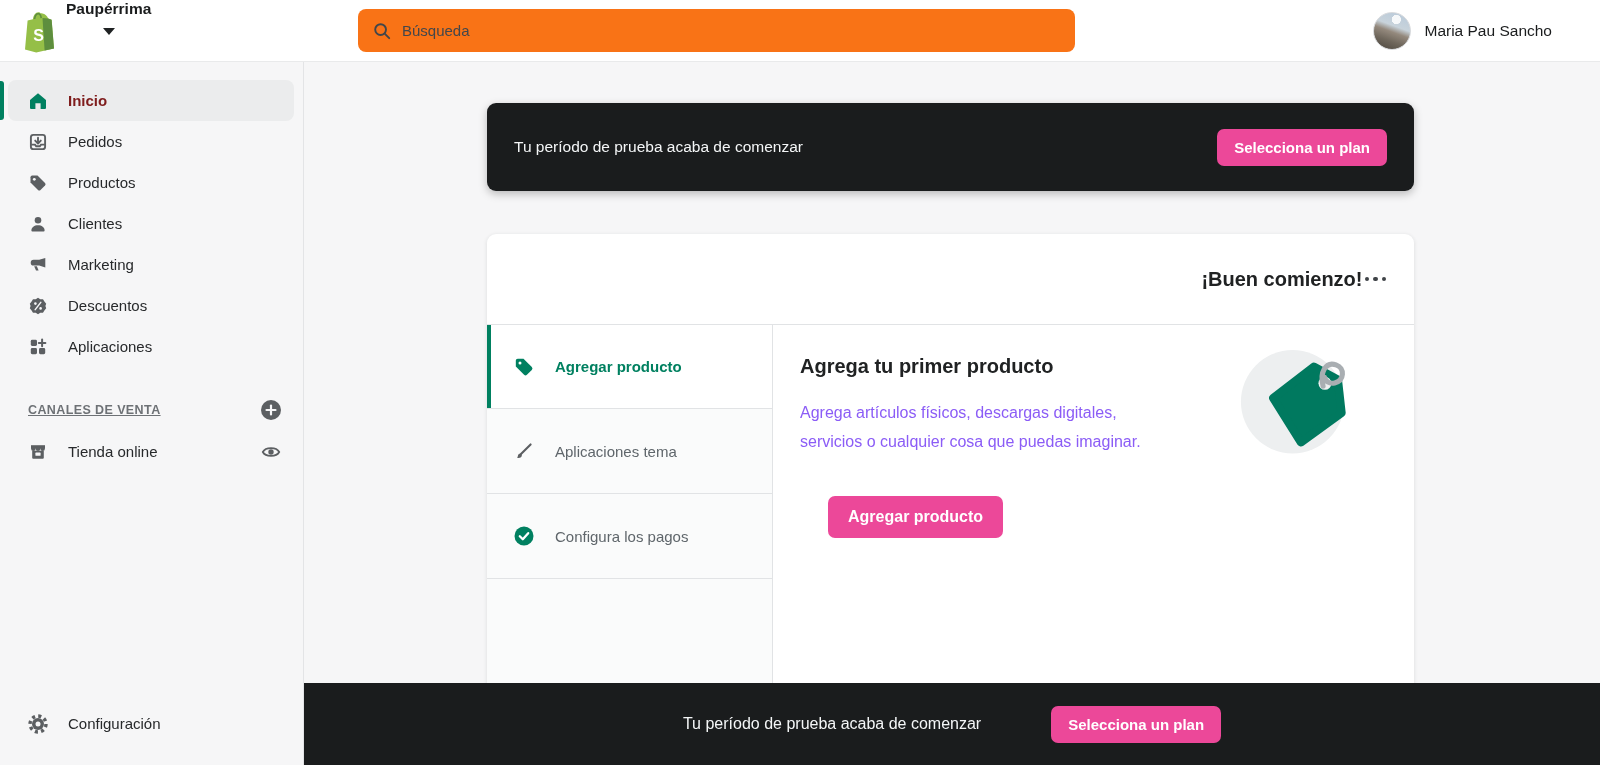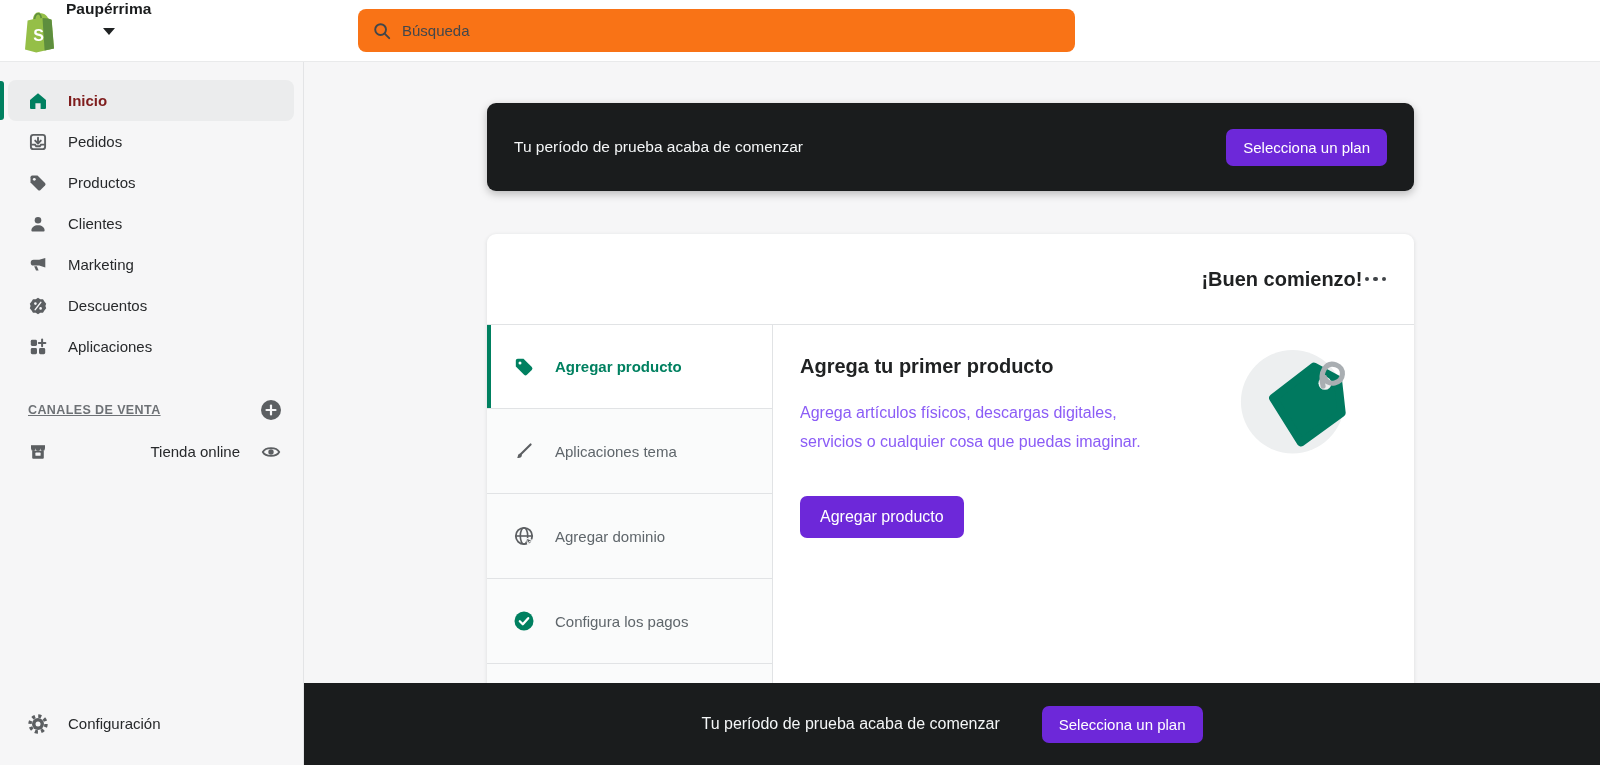--- a/index.html
+++ b/index.html
@@ -60,37 +60,37 @@
   }
   .nav-list { padding-top:18px; }
   .icon20 { width:20px; height:20px; flex:0 0 20px; }
   .section-head {
     margin:26px 9px 4px 8px; height:34px; display:flex; align-items:center;
     justify-content:space-between; padding:0 12px 0 20px;
   }
   .section-title { font-size:12.5px; font-weight:700; letter-spacing:.4px; color:#6d7175;text-decoration:underline; }
   .plus-btn { width:22px; height:22px; cursor:pointer; }
   .channel-item { justify-content:flex-start; }
-  .channel-item .label { flex:1;text-align:right; }
+  .channel-item .label { flex:1; }
   .eye-btn { width:22px; height:22px; cursor:pointer; }
   .settings-item { position:absolute; left:0; right:0; bottom:21px; margin:0 9px 0 8px; }
 
   
   .main { position:absolute; left:304px; top:62px; right:0; bottom:0; }
 
   .trial-banner {
     position:absolute; left:183px; top:41px; width:927px; height:88px;
     background:#1a1c1d; border-radius:9px; box-shadow:0 3px 8px rgba(0,0,0,.25);
     display:flex; align-items:center; justify-content:space-between; padding:0 27px;
   }
   .trial-text { font-size:15.5px; color:#f4f6f7; }
   .btn-green {
-    background:#6d28d9; color:#ffffff; font-weight:400; font-size:15px;
+    background:#ec4899; color:#ffffff; font-weight:700; font-size:15px;
     border:none; border-radius:7px; padding:10px 17px; cursor:pointer;
-    font-family:inherit; white-space:nowrap;
+    font-family:inherit; white-space:nowrap;margin-left:28px;
   }
 
   .setup-card {
     position:absolute; left:183px; top:172px; width:927px; height:458px;
     background:#ffffff; border-radius:9px; box-shadow:0 1px 4px rgba(22,29,37,.12);
   }
   .card-header {
     height:91px; display:flex; align-items:center; justify-content:flex-end;
     padding:0 26px; border-bottom:1px solid #e1e3e5;
   }
@@ -141,20 +141,24 @@
   <div class="store-switch">
     <span class="store-name">Paupérrima</span>
     <span class="caret-down"></span>
   </div>
   <div class="searchbox">
     <svg class="icon20" viewBox="0 0 20 20">
       <circle cx="8.6" cy="8.6" r="5.4" fill="none" stroke="#41464b" stroke-width="1.9"></circle>
       <line x1="12.7" y1="12.7" x2="17.2" y2="17.2" stroke="#41464b" stroke-width="1.9" stroke-linecap="round"></line>
     </svg>
     <span class="search-placeholder">Búsqueda</span>
+  </div>
+  <div class="user-menu">
+    <span class="avatar"></span>
+    <span class="user-name">Maria Pau Sancho</span>
   </div>
 </div>
 
 <div class="sidebar">
   <div class="nav-list">
 
     <div class="nav-item active">
       <span class="accent-bar"></span>
       <svg class="icon20" viewBox="0 0 20 20">
         <path d="M10 2.2 L18 9.1 L18 16.9 A1.1 1.1 0 0 1 16.9 18 L12.6 18 L12.6 12.2 L7.4 12.2 L7.4 18 L3.1 18 A1.1 1.1 0 0 1 2 16.9 L2 9.1 Z" fill="#008060"></path>
@@ -283,29 +287,20 @@
         </div>
 
         <div class="step">
           <svg class="icon22" viewBox="0 0 22 22">
             <line x1="8" y1="14" x2="17.6" y2="4.4" stroke="#5c5f62" stroke-width="2.1" stroke-linecap="round"></line>
             <path d="M8.9 15 C8.9 17 7.2 18.4 4.2 17.9 C5 17 4.6 15.2 5.8 14.1 A2.15 2.15 0 0 1 8.9 15 Z" fill="#5c5f62"></path>
           </svg>
           <span class="step-label">Aplicaciones tema</span>
         </div>
 
-        <div class="step">
-          <svg class="icon22" viewBox="0 0 22 22">
-            <circle cx="11" cy="11" r="8.2" fill="none" stroke="#5c5f62" stroke-width="1.8"></circle>
-            <ellipse cx="11" cy="11" rx="3.7" ry="8.2" fill="none" stroke="#5c5f62" stroke-width="1.6"></ellipse>
-            <line x1="3" y1="11" x2="19" y2="11" stroke="#5c5f62" stroke-width="1.6"></line>
-            <path d="M13.4 13.2 L19.6 15.4 L16.2 16.6 L14.8 19.8 Z" fill="#5c5f62" stroke="#fafbfb" stroke-width="1"></path>
-          </svg>
-          <span class="step-label">Agregar dominio</span>
-        </div>
 
         <div class="step">
           <svg class="icon22" viewBox="0 0 22 22">
             <circle cx="11" cy="11" r="9.5" fill="#008060"></circle>
             <path d="M6.8 11.2 L9.8 14.2 L15.2 8.2" fill="none" stroke="#ffffff" stroke-width="2.3" stroke-linecap="round" stroke-linejoin="round"></path>
           </svg>
           <span class="step-label">Configura los pagos</span>
         </div>
 
         <div class="step partial"></div>

